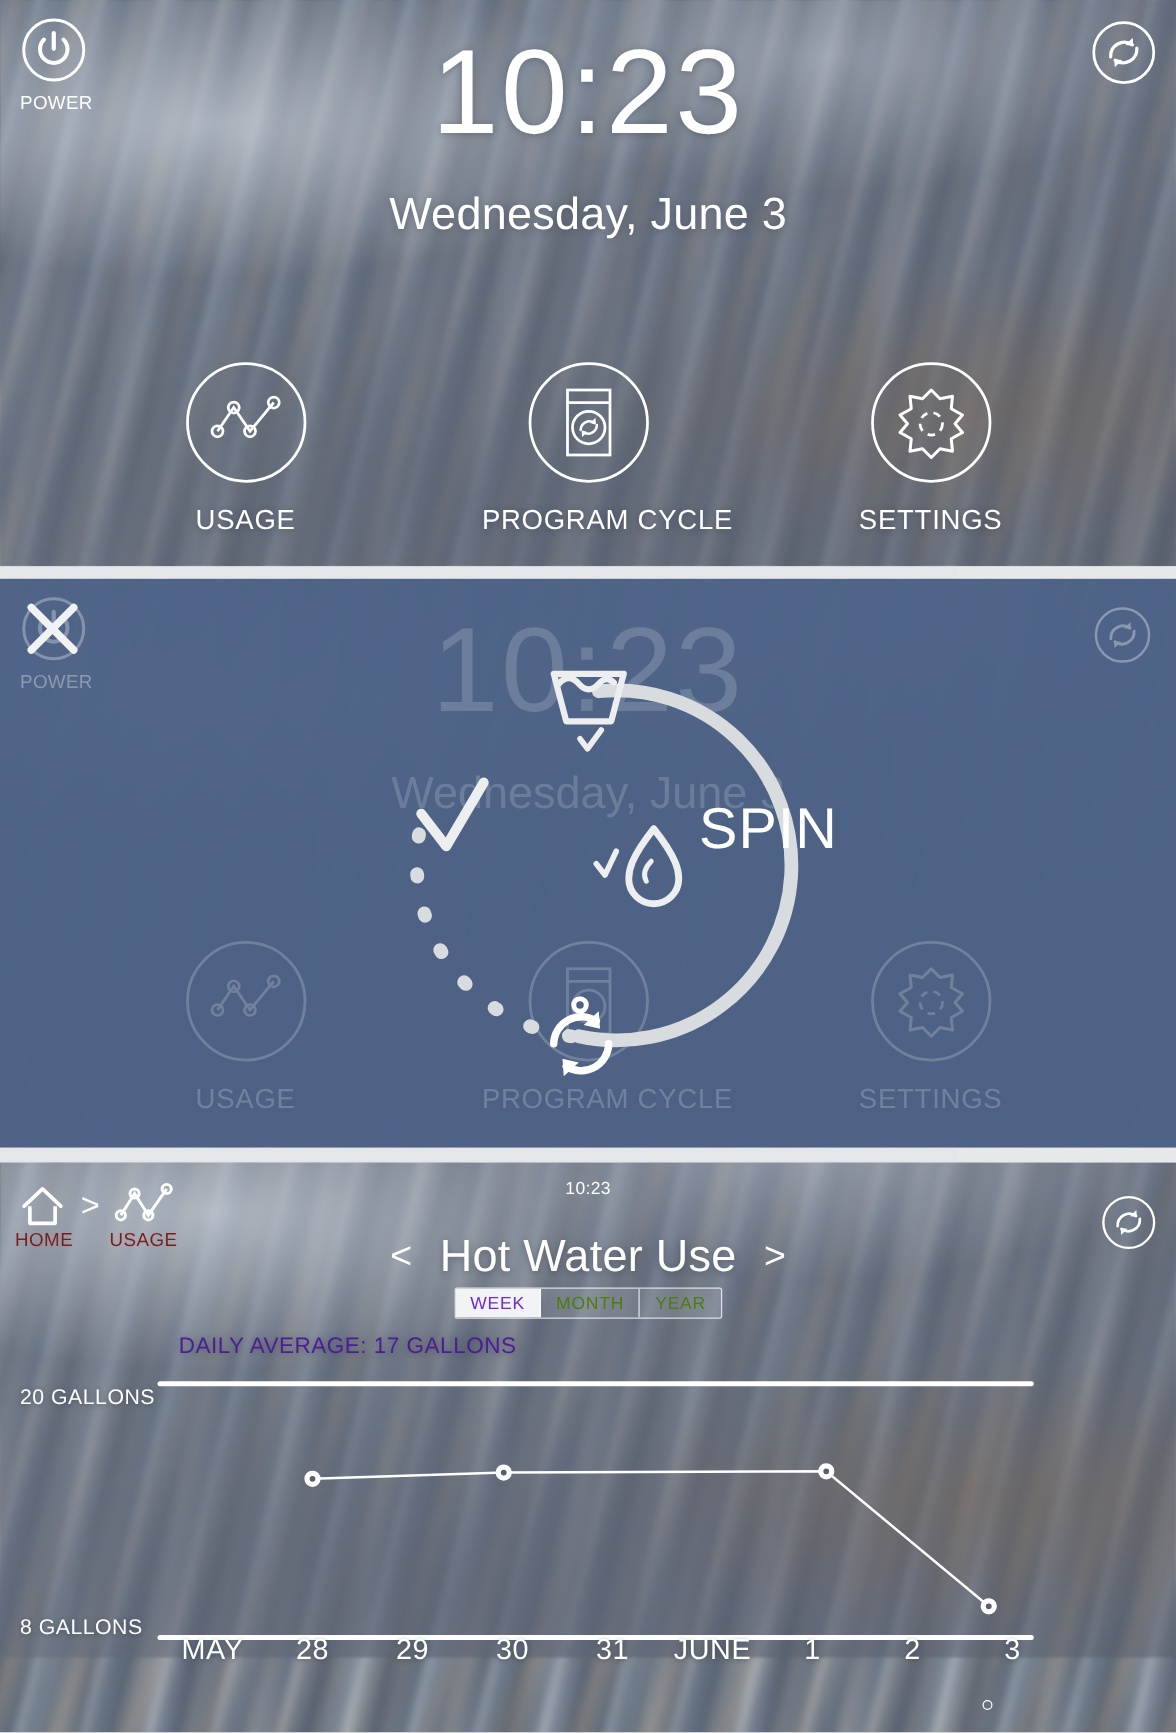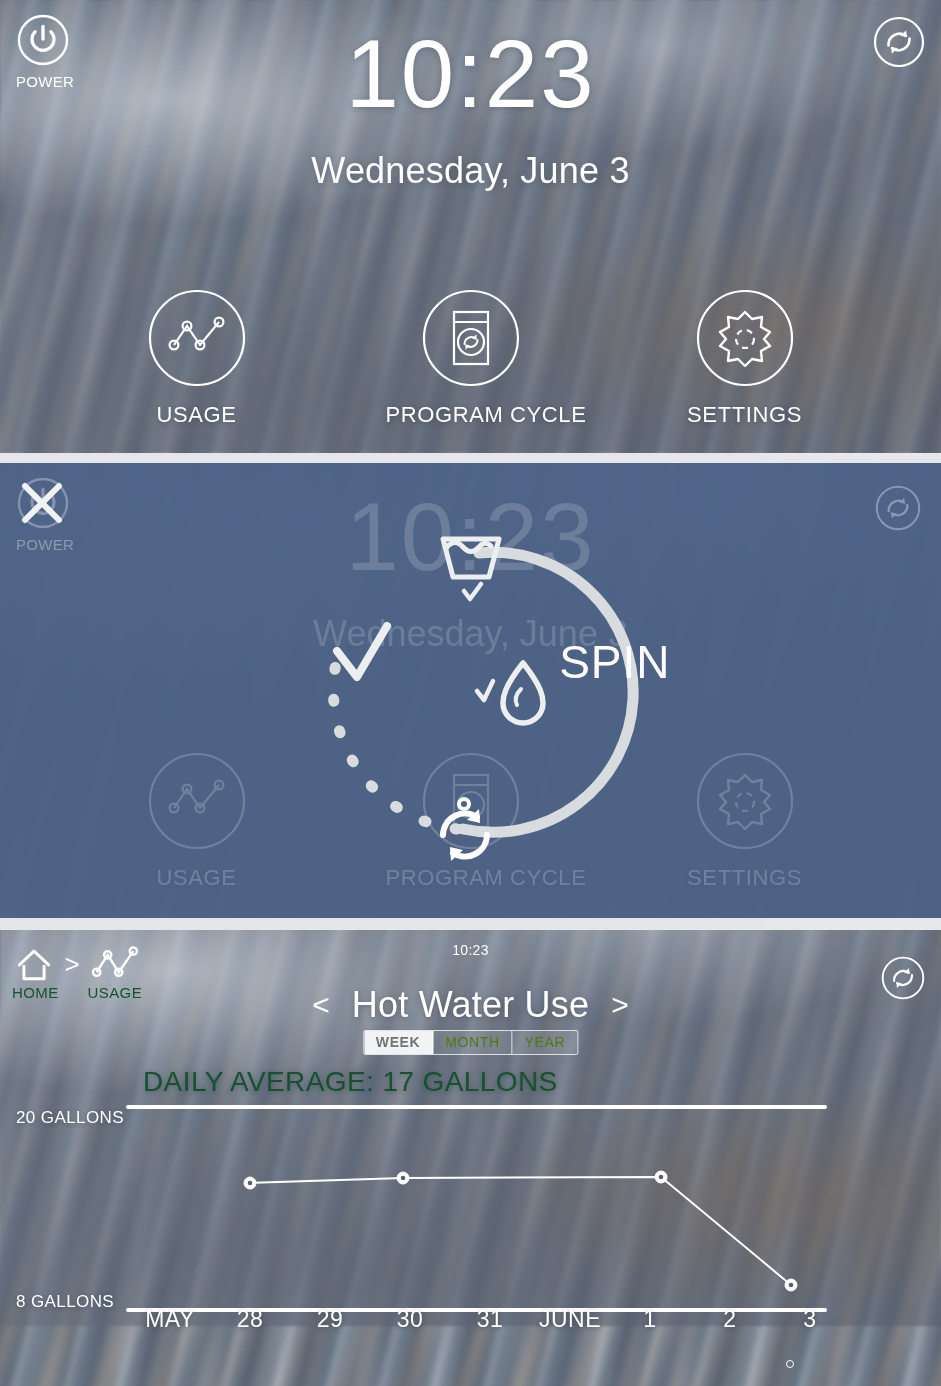--- a/index.html
+++ b/index.html
@@ -98,39 +98,39 @@
   
   .cycle-wrap { position: absolute; left: 50%; top: 28px; width: 400px; height: 400px; margin-left: -200px; }
   .cycle-text { position: absolute; left: 0; right: 0; top: 148px; text-align: right; color: #fff; }
   .cycle-name { font-size: 46px; letter-spacing: 1px; line-height: 1.02; font-weight: 400; }
   .cycle-time { font-size: 54px; letter-spacing: 1px; line-height: 1.05; font-weight: 400; }
 
   
   .breadcrumb { position: absolute; left: 12px; top: 12px; display: flex; align-items: flex-start; gap: 6px; }
   .crumb { text-align: center; }
   .crumb-ico { height: 44px; display: block; }
-  .crumb-label { display: block; color: #14532d; font-size: 15px; letter-spacing: .4px; margin-top: -2px; }
+  .crumb-label { display: block; color: #7f1d1d; font-size: 15px; letter-spacing: .4px; margin-top: -2px; }
   .crumb-sep { color: #fff; font-size: 26px; line-height: 44px; font-weight: 300; }
 
   .mini-clock { position: absolute; left: 0; right: 0; top: 12px; text-align: center; color: #fff;
                 font-size: 14px; letter-spacing: .3px; }
   .usage-title-row { position: absolute; left: 0; right: 0; top: 54px; display: flex;
                      align-items: center; justify-content: center; gap: 22px; color: #fff; }
   .usage-title { font-size: 36px; font-weight: 400; letter-spacing: .2px;
                  text-shadow: 0 1px 5px rgba(40,48,60,.4); }
   .nav-arrow { font-size: 30px; font-weight: 300; line-height: 1; user-select: none; }
 
   .seg { position: absolute; left: 50%; top: 100px; transform: translateX(-50%);
          display: flex; border: 1px solid rgba(255,255,255,.78); border-radius: 2px; overflow: hidden; }
   .seg-item { padding: 3px 12px 4px; font-size: 14px; letter-spacing: .6px; color: #4d7c0f;
               border-right: 1px solid rgba(255,255,255,.78); background: rgba(255,255,255,.10); }
   .seg-item:last-child { border-right: none; }
-  .seg-item.active { background: #f2f3f4; color: #737373; font-weight: bold; }
-
-  .daily-avg { position: absolute; left: 143px; top: 136px; color: #14532d; font-size: 28px;
+  .seg-item.active { background: #f2f3f4; color: #6d28d9; }
+
+  .daily-avg { position: absolute; left: 143px; top: 136px; color: #4c1d95; font-size: 18px;
                letter-spacing: .4px; text-shadow: 0 1px 5px rgba(40,48,60,.4); }
 
   .chart { position: absolute; left: 0; top: 0; width: 941px; height: 456px; }
   .axis-cap { position: absolute; color: #fff; font-size: 17px; letter-spacing: .4px;
               text-shadow: 0 1px 4px rgba(40,48,60,.45); }
   #cap-top { left: 16px; top: 178px; }
   #cap-bot { left: 16px; top: 362px; }
   .xlabels { position: absolute; left: 130px; top: 376px; width: 720px; display: flex;
              justify-content: space-between; color: #fff; font-size: 23px; letter-spacing: .5px;
              text-shadow: 0 1px 4px rgba(40,48,60,.45); }

